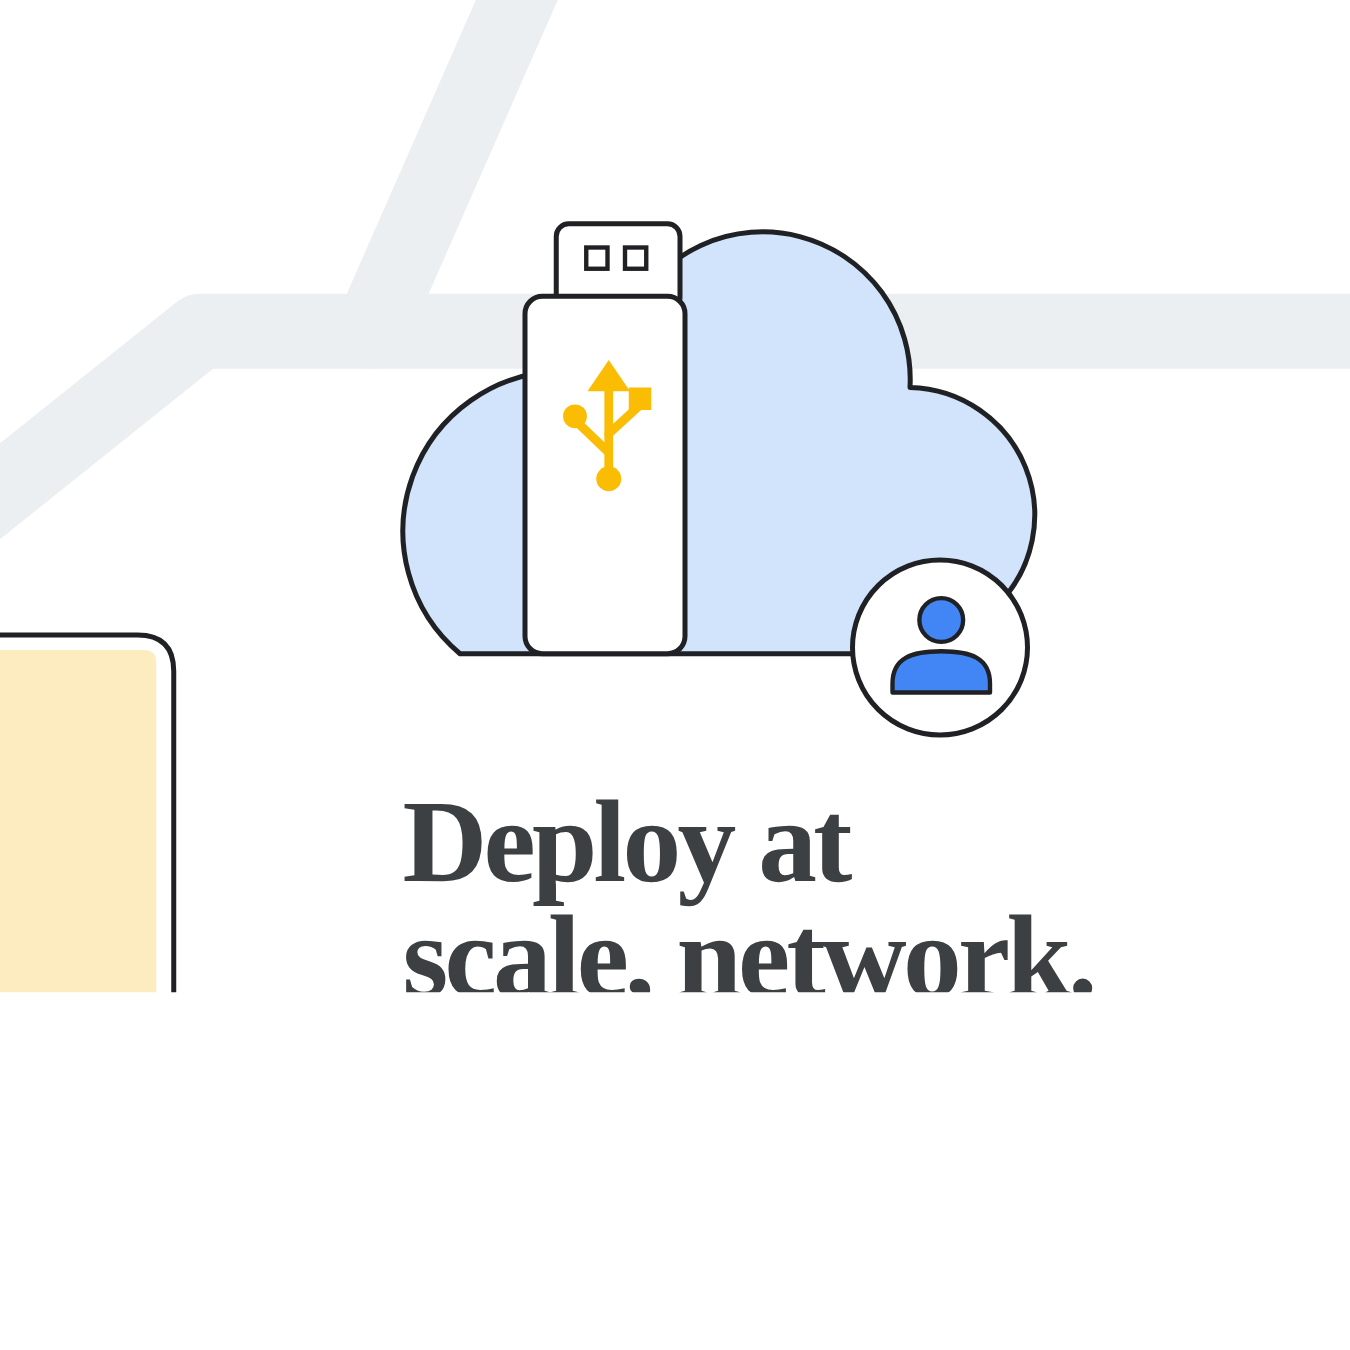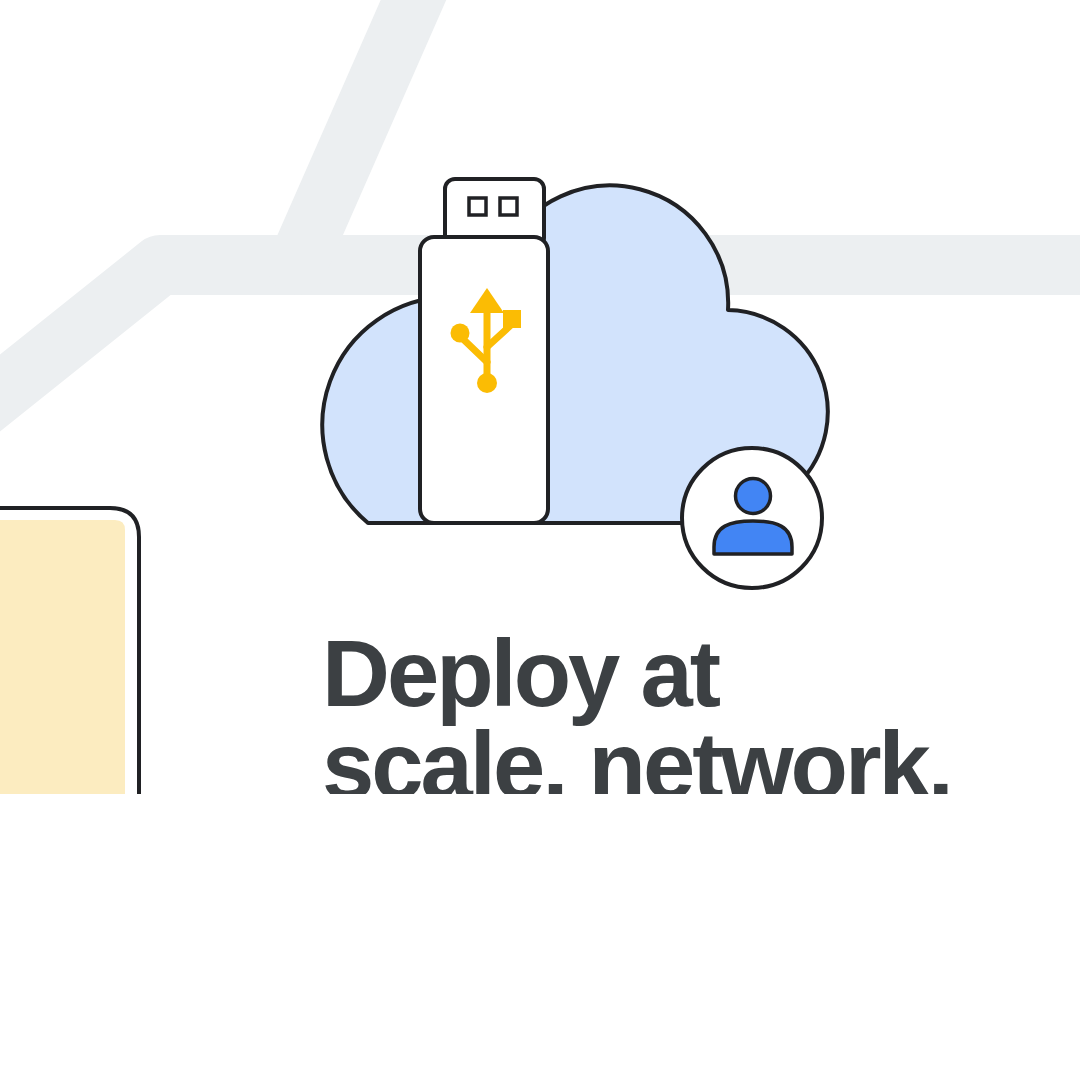--- a/index.html
+++ b/index.html
@@ -1,21 +1,21 @@
 <!DOCTYPE html>
 <html><head>
 <meta charset="utf-8">
 <style>
   html,body{margin:0;padding:0;background:#ffffff;}
   .canvas{
     position:relative;
     width:1080px;height:794px;
     overflow:hidden;
     background:#ffffff;
-    font-family:Liberation Sans, sans-serif;
+    font-family:Liberation Serif, serif;
   }
   .art{position:absolute;left:0;top:0;width:1080px;height:1080px;display:block;}
   .headline{
     position:absolute;left:322px;top:628px;
     font-size:94px;line-height:92px;font-weight:700;
     letter-spacing:-3px;color:#3c4043;white-space:nowrap;
   }
   .subtext{
     position:absolute;left:321px;top:846px;
     font-size:42px;line-height:47px;font-weight:400;

